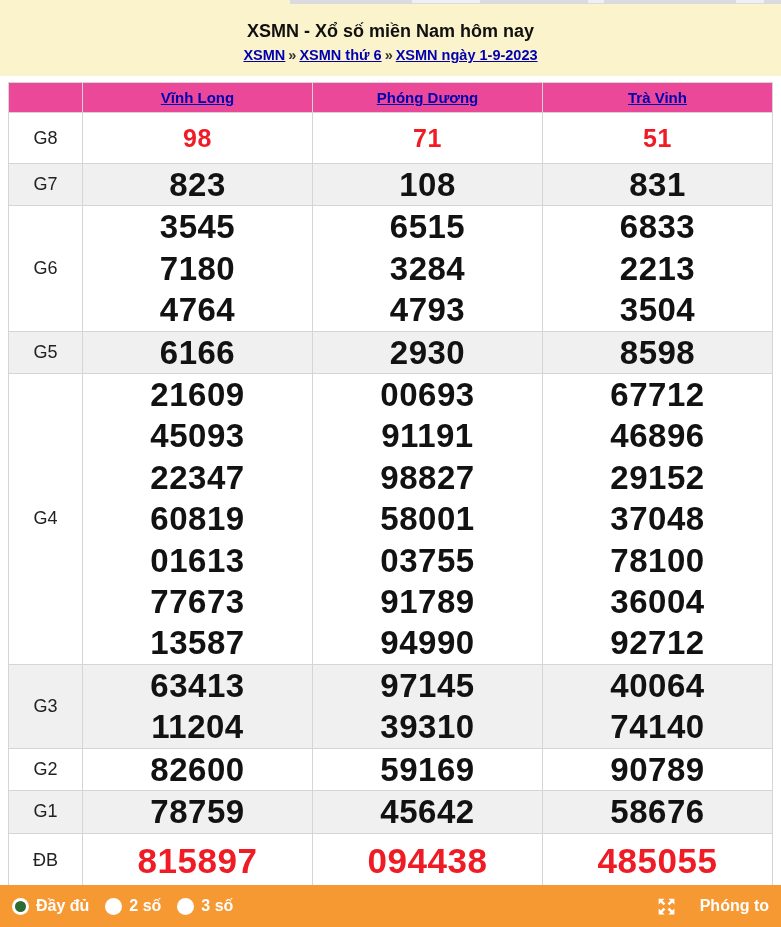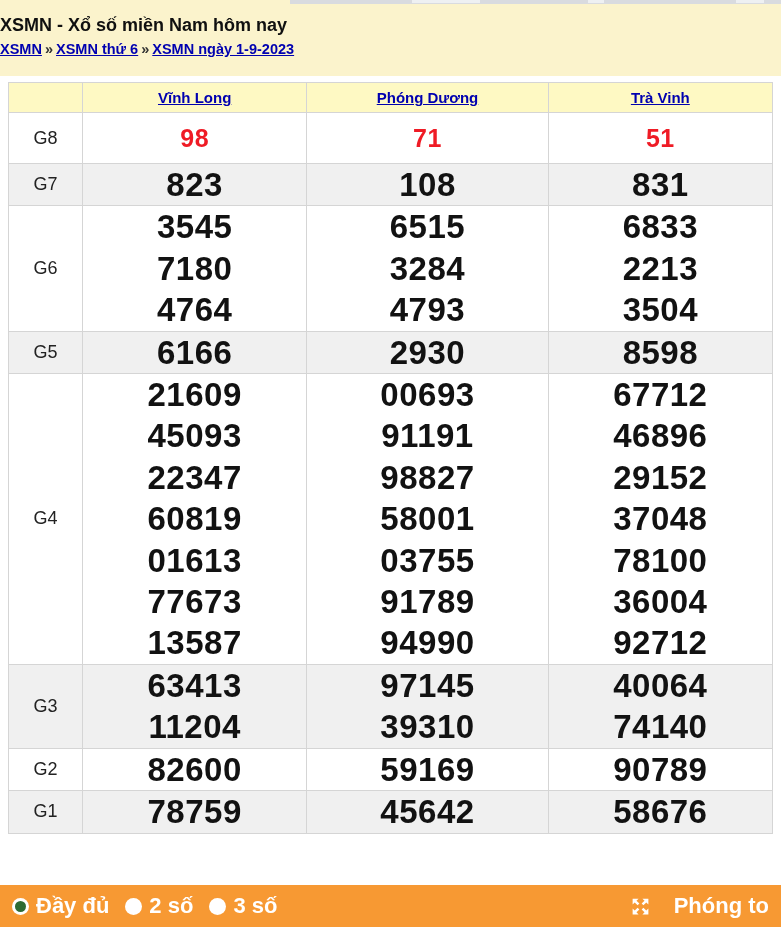--- a/index.html
+++ b/index.html
@@ -9,42 +9,42 @@
     font-family:"Liberation Sans", sans-serif; position:relative;
   }
   .page { position:relative; width:781px; height:927px; }
 
   
   .top-edge { position:absolute; top:0; left:0; width:100%; height:4px; pointer-events:none; z-index:5; }
   .top-edge .seg { position:absolute; top:0; height:4px; background:#d9dbdf; }
   .top-edge .seg.light { background:#eef0f2; height:3px; }
 
   
-  .masthead { background:#fbf3cc; height:76px; text-align:left; padding-top:13px; }
+  .masthead { background:#fbf3cc; height:76px; text-align:center; padding-top:19px; }
   .masthead h1 { margin:0; font-size:18px; line-height:24px; color:#101010; font-weight:bold; }
   .crumbs { margin-top:4px; font-size:14.5px; color:#222;font-weight:bold; }
   .crumbs a { color:#0000b0; text-decoration:underline; cursor:pointer; }
   .crumbs .sep { color:#333; padding:0 3px; }
 
   
   table.results { border-collapse:collapse; width:765px; margin:6px auto 0 auto; background:#fff; }
   table.results th, table.results td { border:1px solid #d5d5d5; text-align:center; padding:0; }
-  thead th { background:#fef9c3; height:30px; font-size:15px; }
+  thead th { background:#ec4899; height:30px; font-size:15px; }
   thead th a { color:#0000b0; font-weight:bold; text-decoration:underline; cursor:pointer; }
   th.lab { width:74px; font-weight:400; font-size:18px; color:#222; }
   tr.alt { background:#f0f0f0; }
   .num { font-weight:bold; font-size:33px; line-height:41.4px; color:#121212; letter-spacing:0.5px; }
   tr.hl .num { color:#ef1b25; }
   tr.r-g8 .num { font-size:25px; line-height:50px; }
   tr.r-db .num { font-size:35px; line-height:53px; }
 
   
   .footer {
     position:absolute; left:0; right:0; bottom:0; height:42px; background:#f79933;
-    display:flex; align-items:center; padding:0 12px; color:#fff; font-weight:bold; font-size:22px;
+    display:flex; align-items:center; padding:0 12px; color:#fff; font-weight:bold; font-size:16px;
   }
   .opt { display:flex; align-items:center; margin-right:16px; cursor:pointer; }
   .radio {
     width:17px; height:17px; border-radius:50%; background:#fff;
     margin-right:7px; position:relative; display:inline-block; flex:none;
   }
   .radio.sel::after {
     content:""; position:absolute; left:3px; top:3px; right:3px; bottom:3px;
     border-radius:50%; background:#2e6b33;
   }
@@ -192,20 +192,32 @@
         <tr class="r-g1 alt">
           <th class="lab">G1</th>
           <td>
             <div class="num">78759</div>
           </td>
           <td>
             <div class="num">45642</div>
           </td>
           <td>
             <div class="num">58676</div>
+          </td>
+        </tr>
+        <tr class="r-db hl">
+          <th class="lab">ĐB</th>
+          <td>
+            <div class="num">815897</div>
+          </td>
+          <td>
+            <div class="num">094438</div>
+          </td>
+          <td>
+            <div class="num">485055</div>
           </td>
         </tr>
       </tbody>
   </table>
 
   <div class="footer">
     <div style="display:flex;align-items:center;">
         <span class="opt">
           <span class="radio sel"></span>
           <span>Đầy đủ</span>

